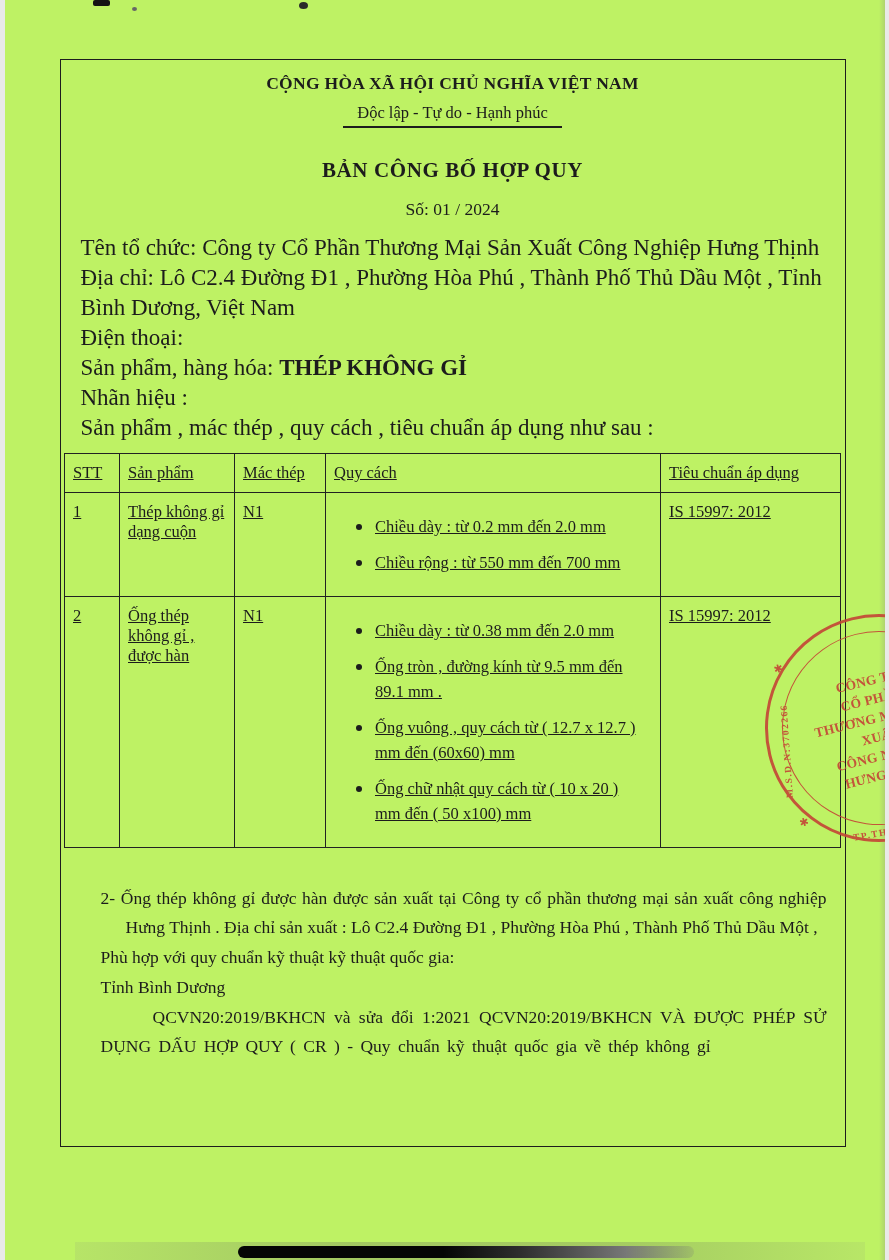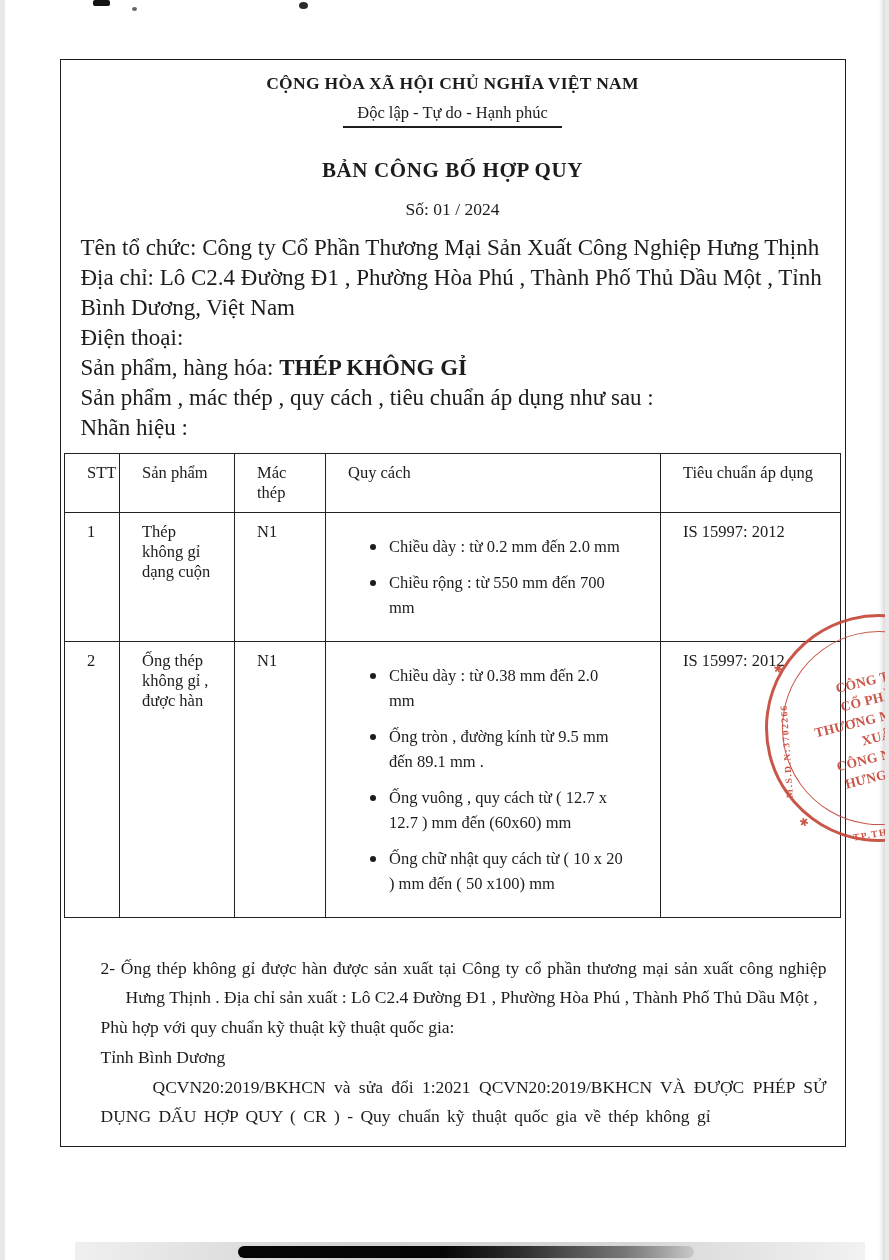--- a/index.html
+++ b/index.html
@@ -4,21 +4,21 @@
 <style>
   html,body{margin:0;padding:0;}
   body{
     background:#e9e9e9;
     font-family:"Liberation Serif","DejaVu Serif",serif;
   }
   .page{
     position:relative;
     width:880px;height:1260px;
     margin:0 auto;
-    background:#ffffff;
+    background:#bef264;
     overflow:hidden;
     color:#1c1c1c;
   }
   
   .edge-right{position:absolute;right:0;top:0;width:6px;height:100%;
     background:linear-gradient(to left,rgba(140,140,140,.30),rgba(0,0,0,0));}
   .speck1{position:absolute;left:88px;top:0;width:17px;height:6px;background:#141414;border-radius:2px;}
   .speck2{position:absolute;left:294px;top:2px;width:9px;height:7px;background:#2a2a2a;border-radius:50%;}
   .speck3{position:absolute;left:127px;top:7px;width:5px;height:4px;background:#666;border-radius:50%;}
   .bottom-bar{position:absolute;left:233px;top:1246px;width:456px;height:12px;border-radius:6px;
@@ -43,22 +43,22 @@
 
   .body-text{font-size:23px;line-height:30px;}
   .p-block{margin:0 18px 0 20px;}
   .p-block p{margin:0;}
   .p-indent{margin-left:27px;}
   .bold{font-weight:bold;}
 
   
   table.spec{border-collapse:collapse;margin:10px auto 0 auto;width:776px;table-layout:fixed;
     font-size:16.5px;}
-  table.spec th,table.spec td{border:1.6px solid #222;vertical-align:top;padding:9px 22px;
-    font-weight:normal;text-align:left;box-sizing:border-box;}
+  table.spec th,table.spec td{border:1.6px solid #222;vertical-align:top;padding:9px 8px;
+    font-weight:normal;text-align:left;box-sizing:border-box;text-decoration:underline;}
   col.c-stt{width:55px;}col.c-sp{width:115px;}col.c-mt{width:91px;}col.c-qc{width:335px;}col.c-tc{width:180px;}
   td.cell-stt{text-align:center;}
   th.h-stt{text-align:center;padding-left:4px;padding-right:4px;}
   td.cell-sp{text-align:justify;}
   ul.qc-list{list-style:none;margin:12px;padding:0 0 0 10px;}
   ul.qc-list li{display:flex;gap:13px;margin-bottom:11px;line-height:25px;}
   .dot{flex:0 0 auto;width:6px;height:6px;border-radius:50%;background:#1c1c1c;margin-top:10px;}
 
   
   .notes{margin:36px 18px 0 40px;font-size:17.5px;line-height:29px;}
@@ -100,22 +100,22 @@
     </div>
 
     <p class="center doc-title">BẢN CÔNG BỐ HỢP QUY</p>
     <p class="center doc-number">Số: 01 / 2024</p>
 
     <div class="body-text p-block">
       <p>Tên tổ chức: Công ty Cổ Phần Thương Mại Sản Xuất Công Nghiệp Hưng Thịnh</p>
       <p>Địa chỉ: Lô C2.4 Đường Đ1 , Phường Hòa Phú , Thành Phố Thủ Dầu Một , Tỉnh Bình Dương, Việt Nam</p>
       <p>Điện thoại:</p>
       <p class="p-indent"><span>Sản phẩm, hàng hóa: </span><span class="bold">THÉP KHÔNG GỈ</span></p>
+      <p class="p-indent">Nhãn hiệu :</p>
       <p class="p-indent">Sản phẩm , mác thép , quy cách , tiêu chuẩn áp dụng như sau :</p>
-      <p class="p-indent">Nhãn hiệu :</p>
     </div>
 
     <table class="spec">
       <colgroup>
         <col class="c-stt">
           <col class="c-sp">
           <col class="c-mt">
           <col class="c-qc">
           <col class="c-tc">
       </colgroup>

